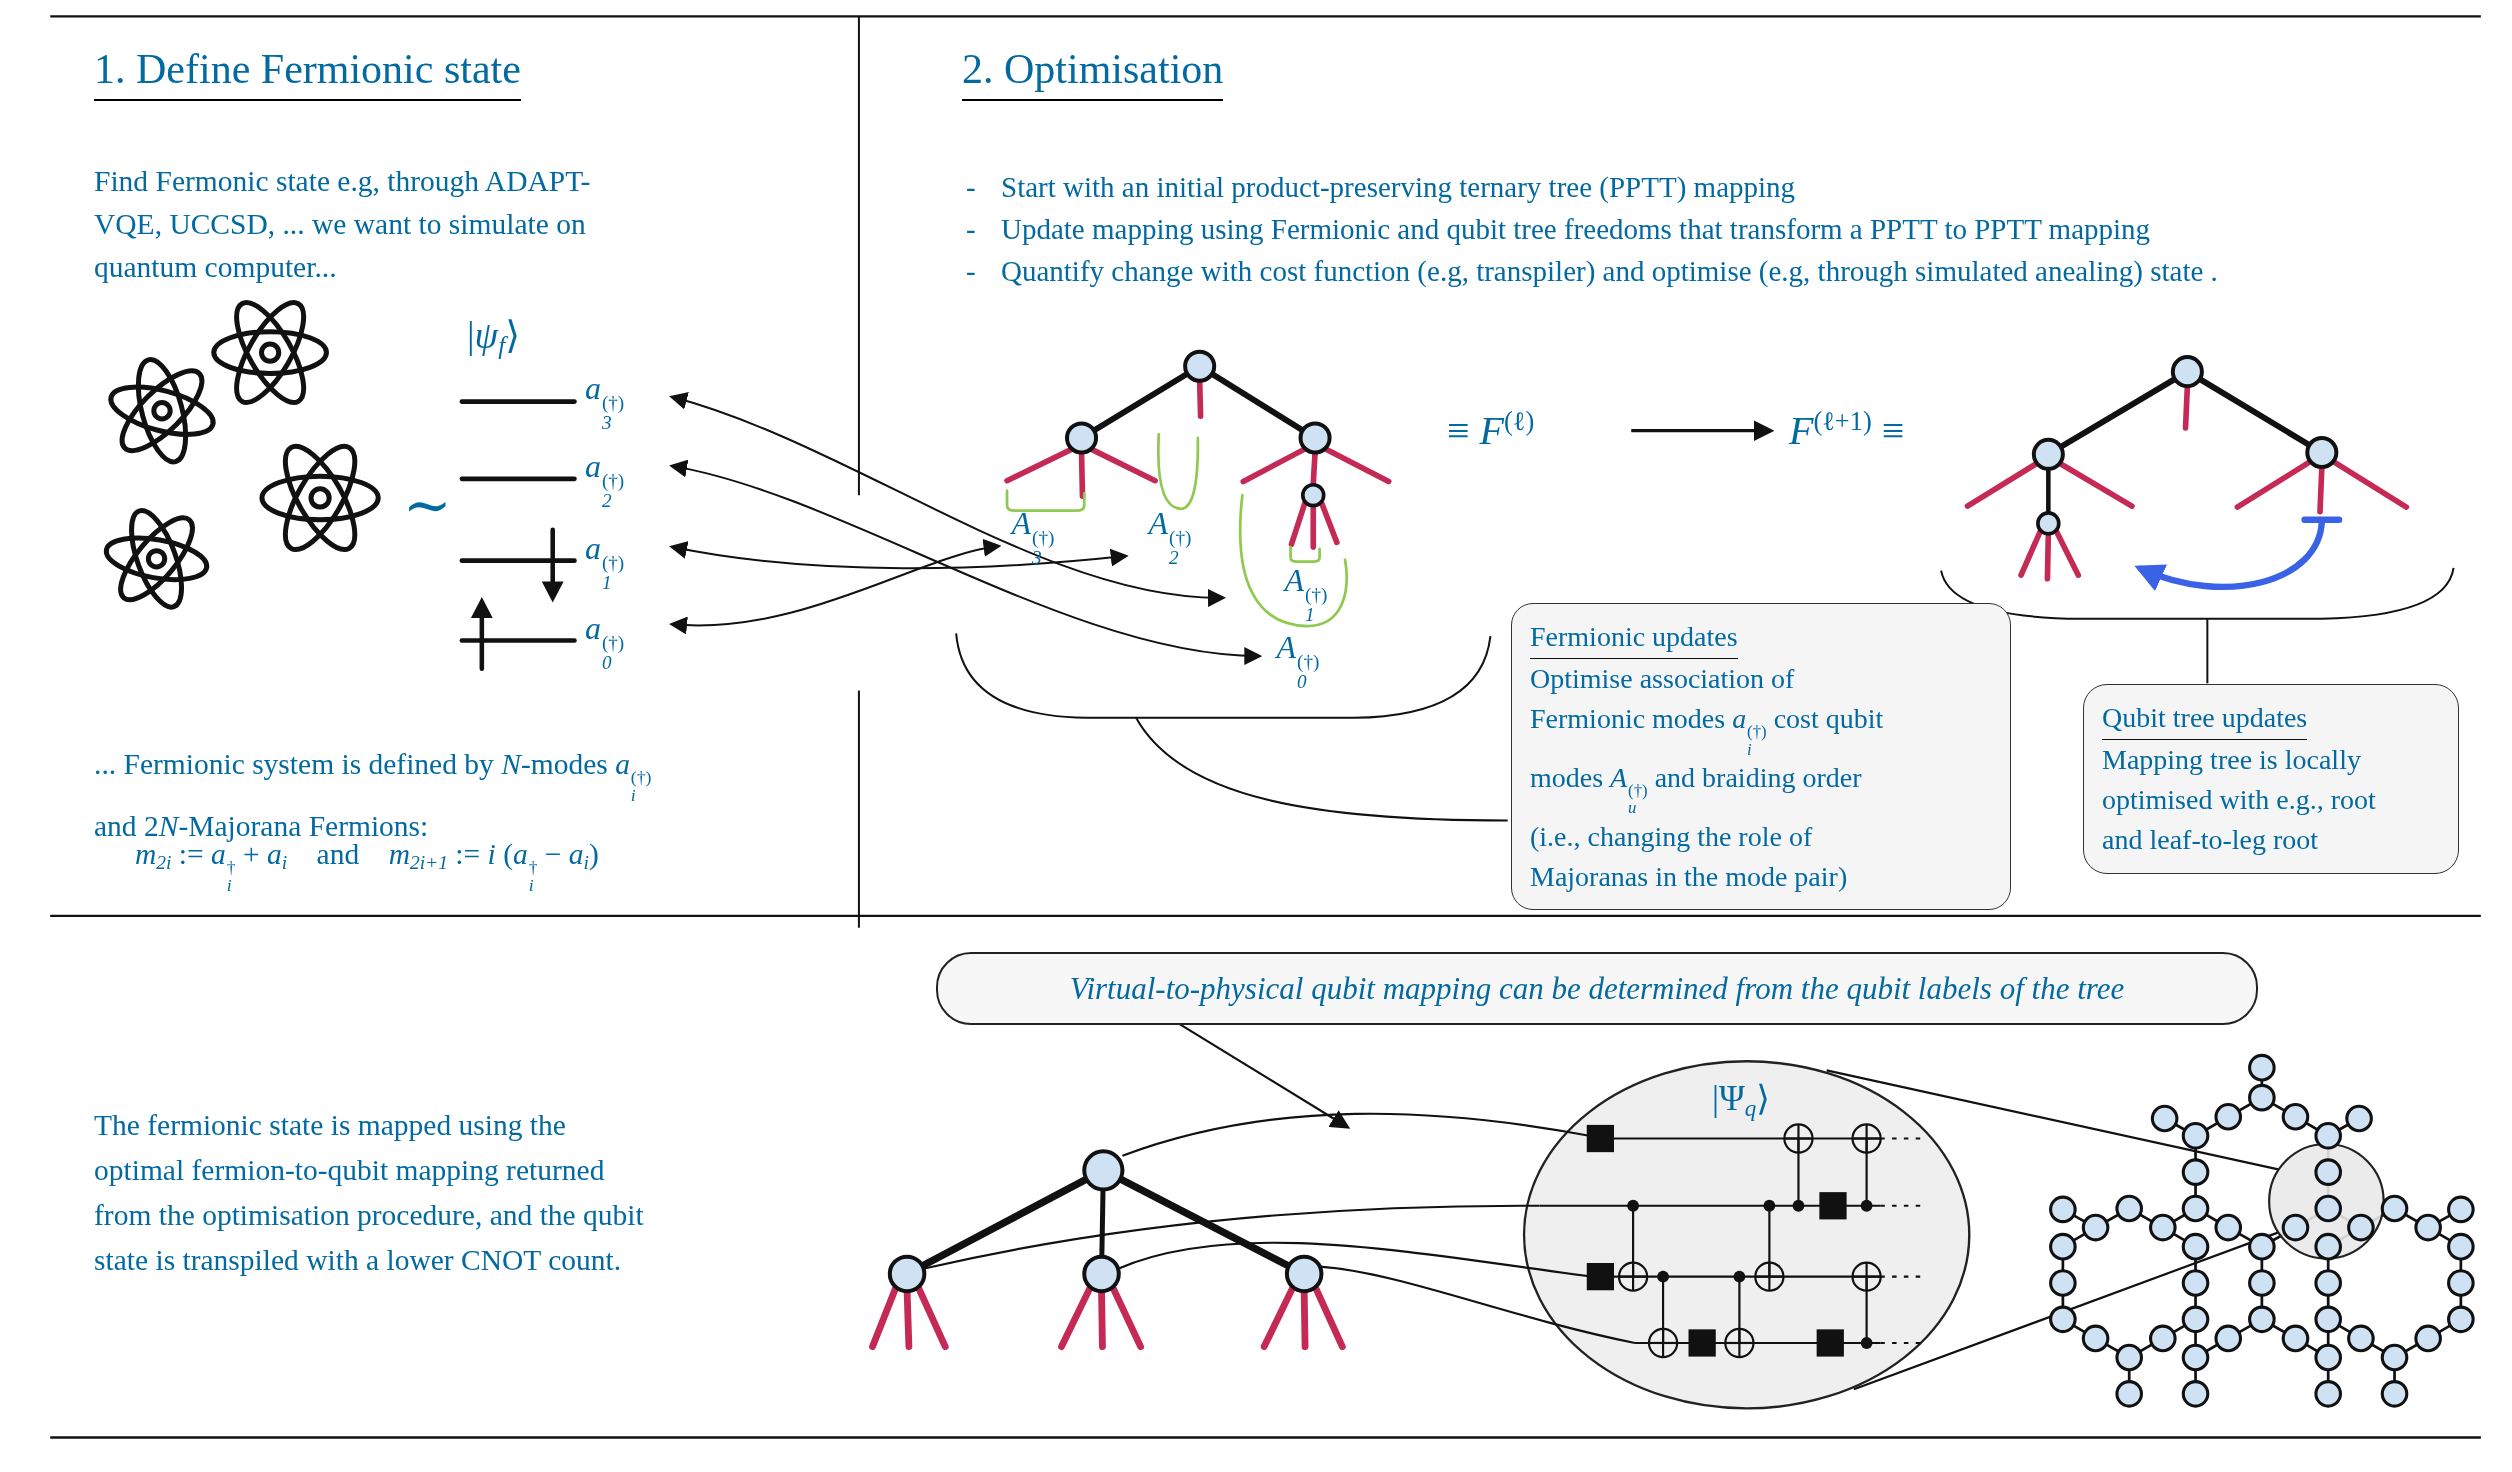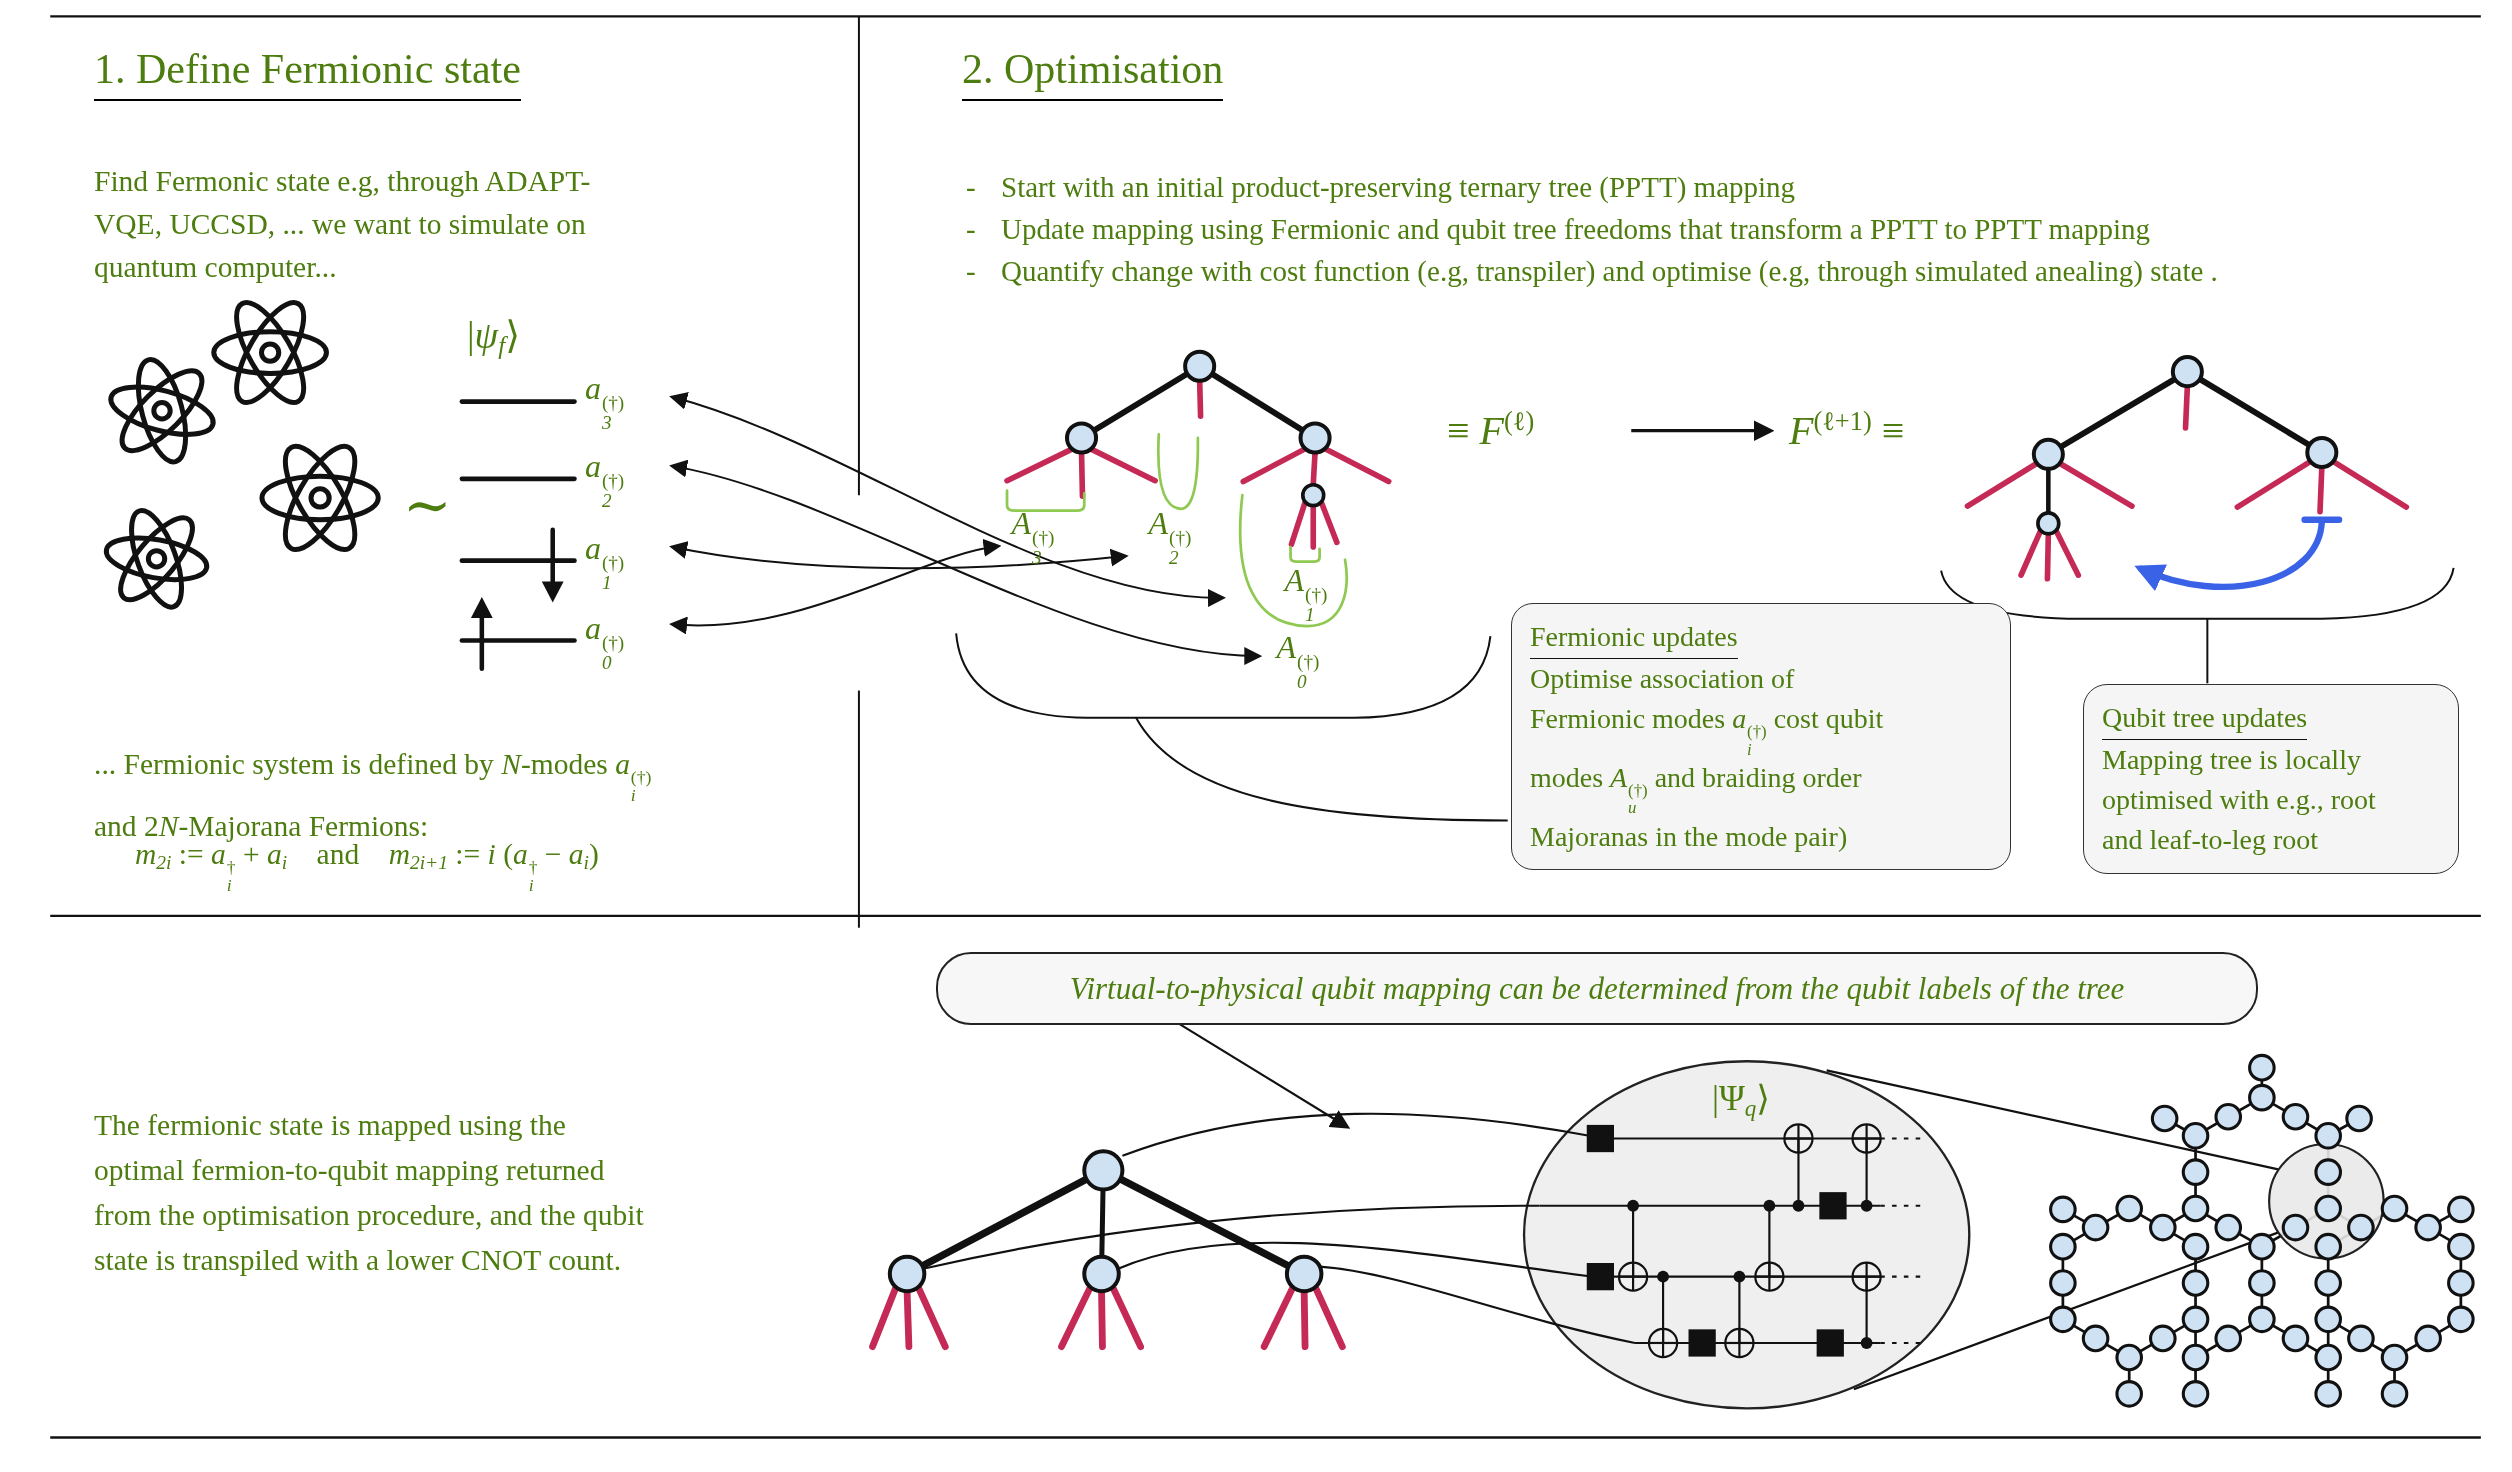--- a/index.html
+++ b/index.html
@@ -1,17 +1,17 @@
 <!DOCTYPE html>
 <html style="font-size:14.5px"><head>
 <meta charset="utf-8">
 <style>
   html,body{margin:0;padding:0;background:#ffffff;}
   .stage{position:relative;width:2512px;height:1472px;background:#ffffff;
-         font-family:"Liberation Serif","DejaVu Serif",serif;color:#4d7c0f;overflow:hidden;}
+         font-family:"Liberation Serif","DejaVu Serif",serif;color:#0369a1;overflow:hidden;}
   .stage svg.scene{position:absolute;left:0;top:0;z-index:1;}
   .txt{position:absolute;z-index:2;}
   .sec-title{font-size:42px;border-bottom:2.7px solid #000;padding-bottom:6.4px;white-space:nowrap;}
   .para{font-size:29.5px;line-height:43px;white-space:nowrap;}
   .bullets{font-size:29px;line-height:42px;}
   .bullet-row{display:flex;}
   .bullet-dash{width:35px;flex:0 0 35px;}
   .bullet-text{white-space:nowrap;}
   .mathlbl{font-size:32px;white-space:nowrap;}
   .center{transform:translate(-50%,-50%);}
@@ -434,20 +434,21 @@
   <div><span class="box-title">Fermionic updates</span></div>
   <div><span>Optimise association of</span></div>
   <div><span>Fermionic modes </span><span class="it">a</span><span class="mstk">
           <span class="up">(†)</span>
           <span class="dn it">i</span>
         </span><span> cost qubit</span></div>
   <div><span>modes </span><span class="it">A</span><span class="mstk">
           <span class="up">(†)</span>
           <span class="dn it">u</span>
         </span><span> and braiding order</span></div>
+  <div><span>(i.e., changing the role of</span></div>
   <div><span>Majoranas in the mode pair)</span></div>
 </div>
 
 <div class="callout-box" style="left:2083px;top:684px;width:338px;border-radius:24px;">
   <div><span class="box-title">Qubit tree updates</span></div>
   <div>Mapping tree is locally</div>
   <div>optimised with e.g., root</div>
   <div>and leaf-to-leg root</div>
 </div>
 

